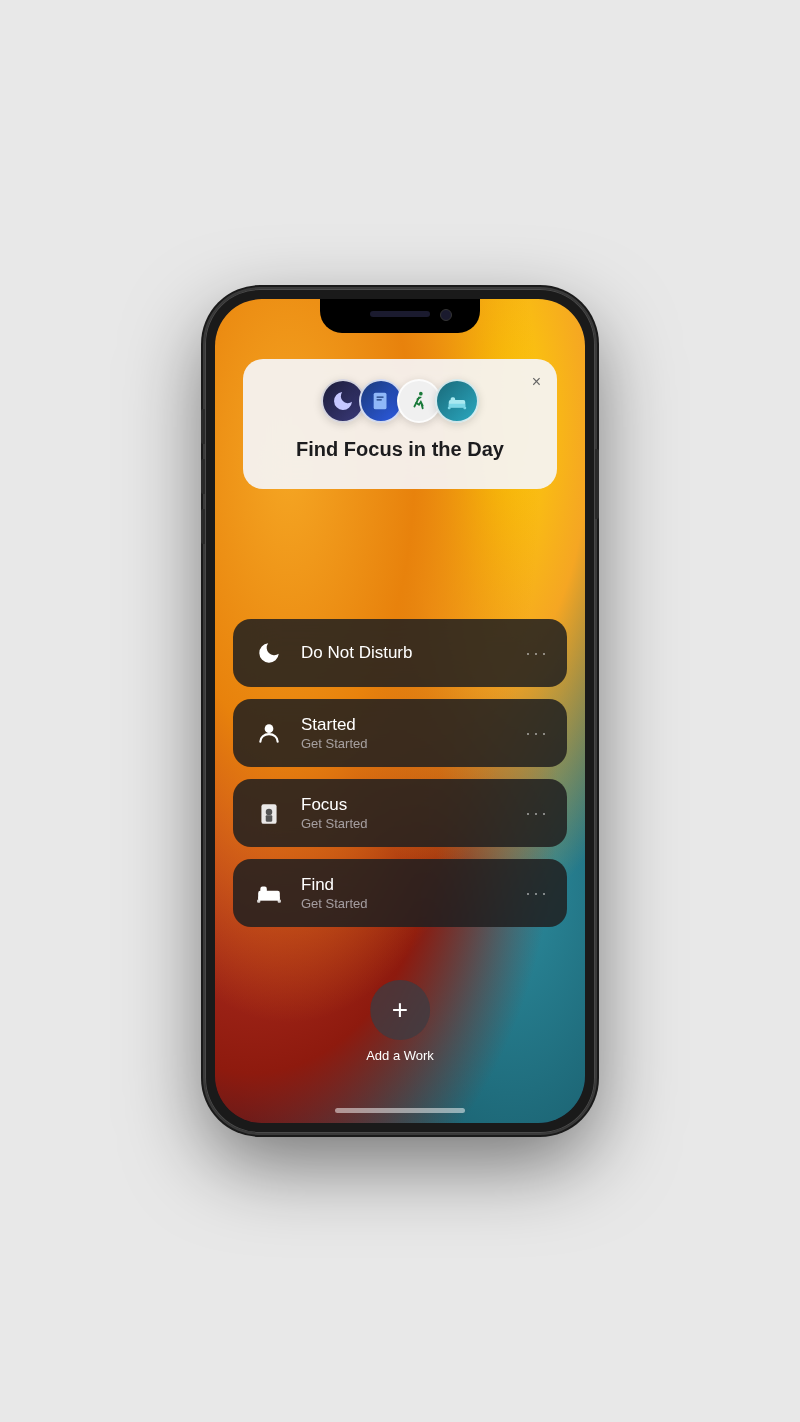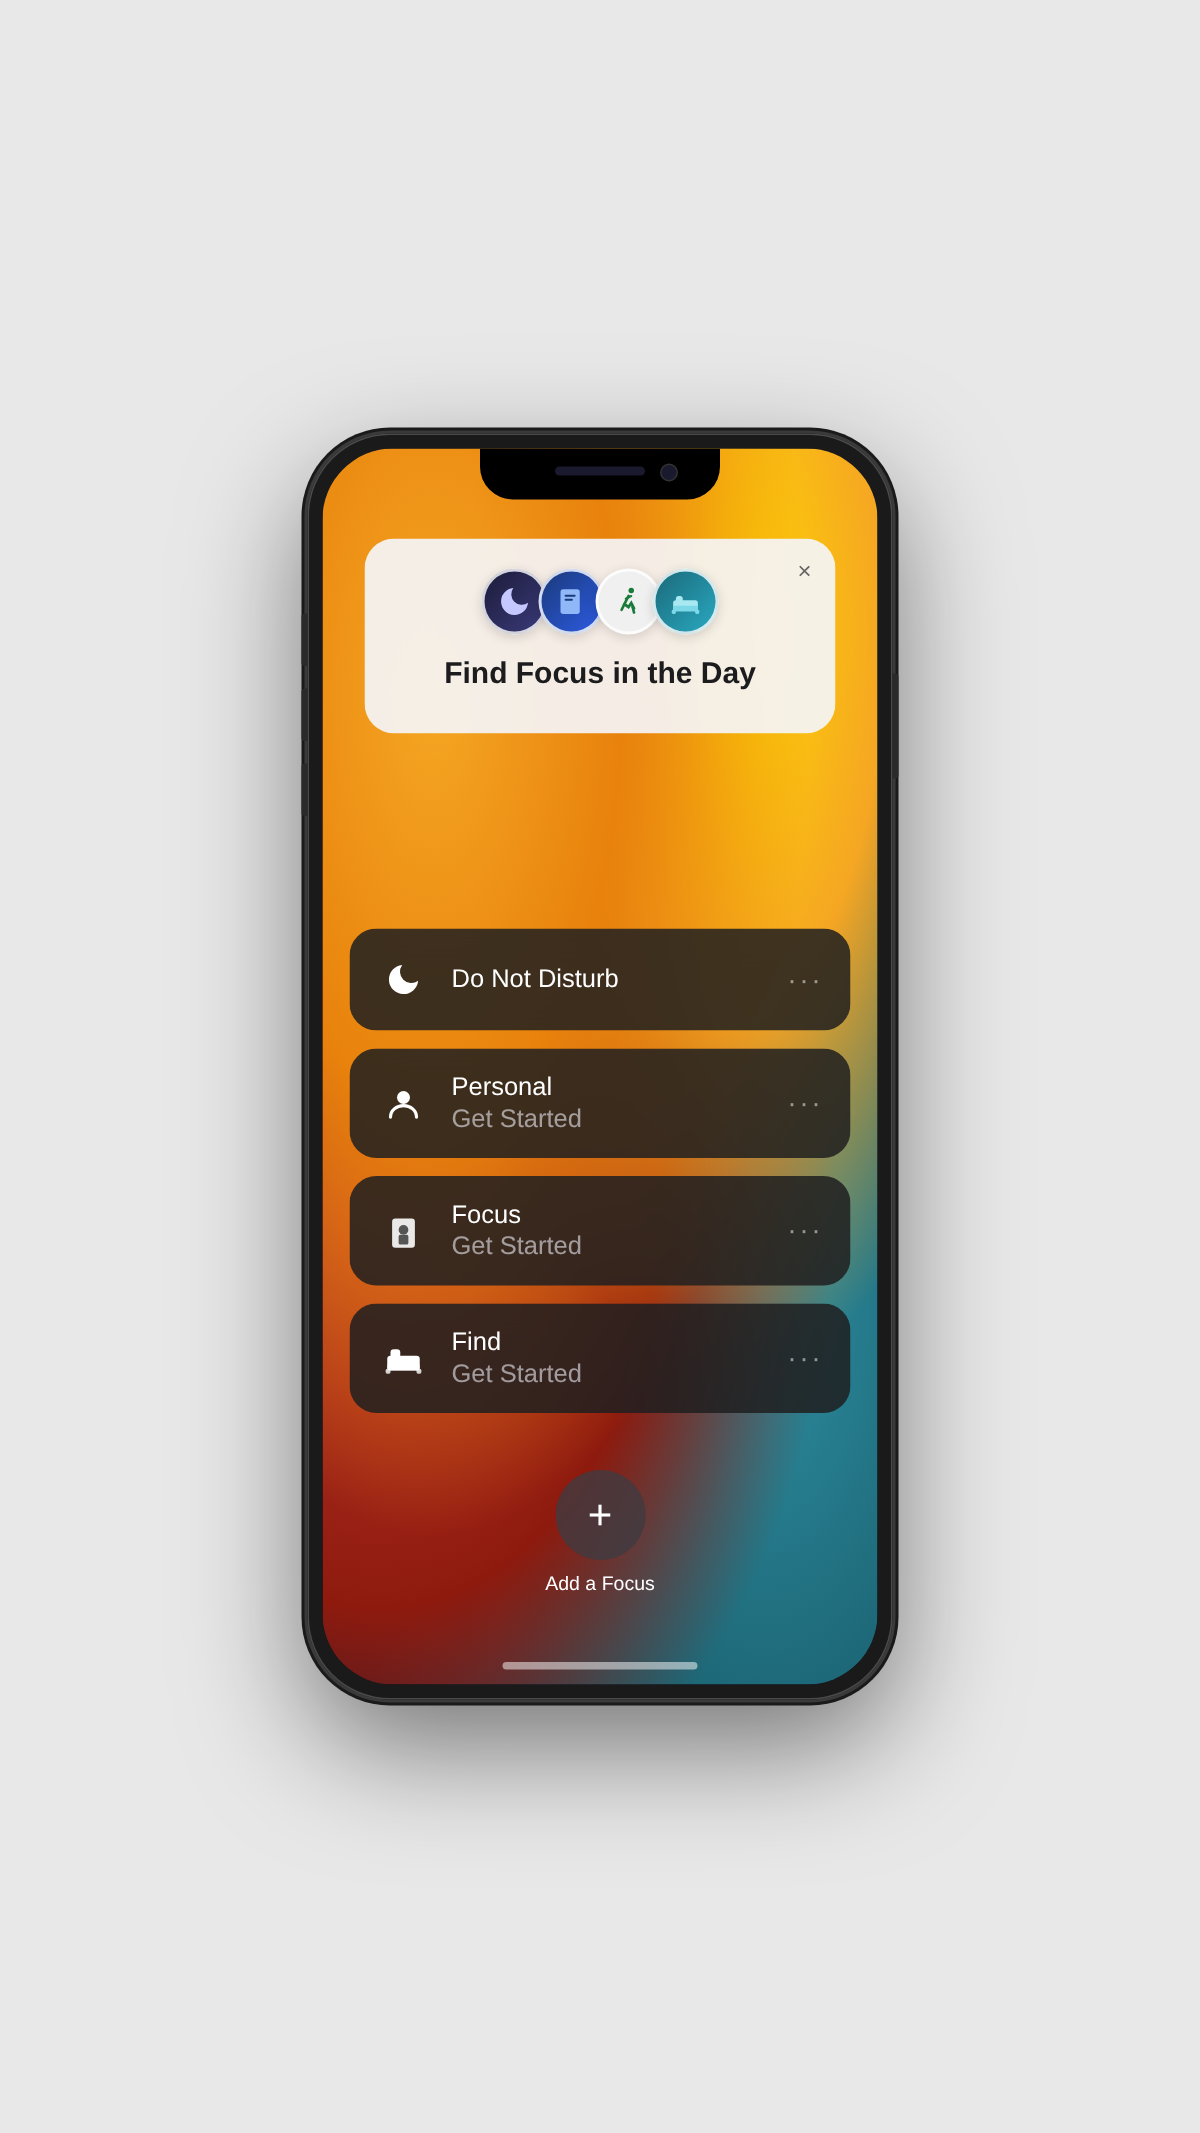--- a/index.html
+++ b/index.html
@@ -210,21 +210,21 @@
     }
 
     .focus-item-title {
       color: #ffffff;
       font-size: 17px;
       font-weight: 500;
     }
 
     .focus-item-sub {
       color: rgba(235, 235, 245, 0.6);
-      font-size: 17px;
+      font-size: 13px;
       margin-top: 1px;
     }
 
     .focus-item-more {
       color: rgba(255,255,255,0.5);
       font-size: 18px;
       letter-spacing: 2px;
       flex-shrink: 0;
     }
 
@@ -343,21 +343,21 @@
       </div>
 
       <div class="focus-item">
         <div class="focus-item-icon">
           <svg width="26" height="26" viewBox="0 0 24 24" fill="none">
             <circle cx="12" cy="8" r="4" fill="white"></circle>
             <path d="M4 20c0-4 3.6-7 8-7s8 3 8 7" stroke="white" stroke-width="2" stroke-linecap="round" fill="none"></path>
           </svg>
         </div>
         <div class="focus-item-text">
-          <span class="focus-item-title">Personal</span>
+          <span class="focus-item-title">Started</span>
           <span class="focus-item-sub">Get Started</span>
         </div>
         <div class="focus-item-more">···</div>
       </div>
 
       <div class="focus-item">
         <div class="focus-item-icon">
           <svg width="26" height="26" viewBox="0 0 24 24" fill="none">
             <rect x="5" y="4" width="14" height="18" rx="2" fill="white" opacity="0.9"></rect>
             <circle cx="12" cy="11" r="3" fill="#555"></circle>
@@ -386,18 +386,18 @@
           <span class="focus-item-sub">Get Started</span>
         </div>
         <div class="focus-item-more">···</div>
       </div>
     </div>
 
     <div class="add-focus">
       <div class="add-focus-btn">
         <span>+</span>
       </div>
-      <span class="add-focus-label">Add a Focus</span>
+      <span class="add-focus-label">Add a Work</span>
     </div>
 
     <div class="home-indicator"></div>
   </div>
 </div>
 
 </body></html>

